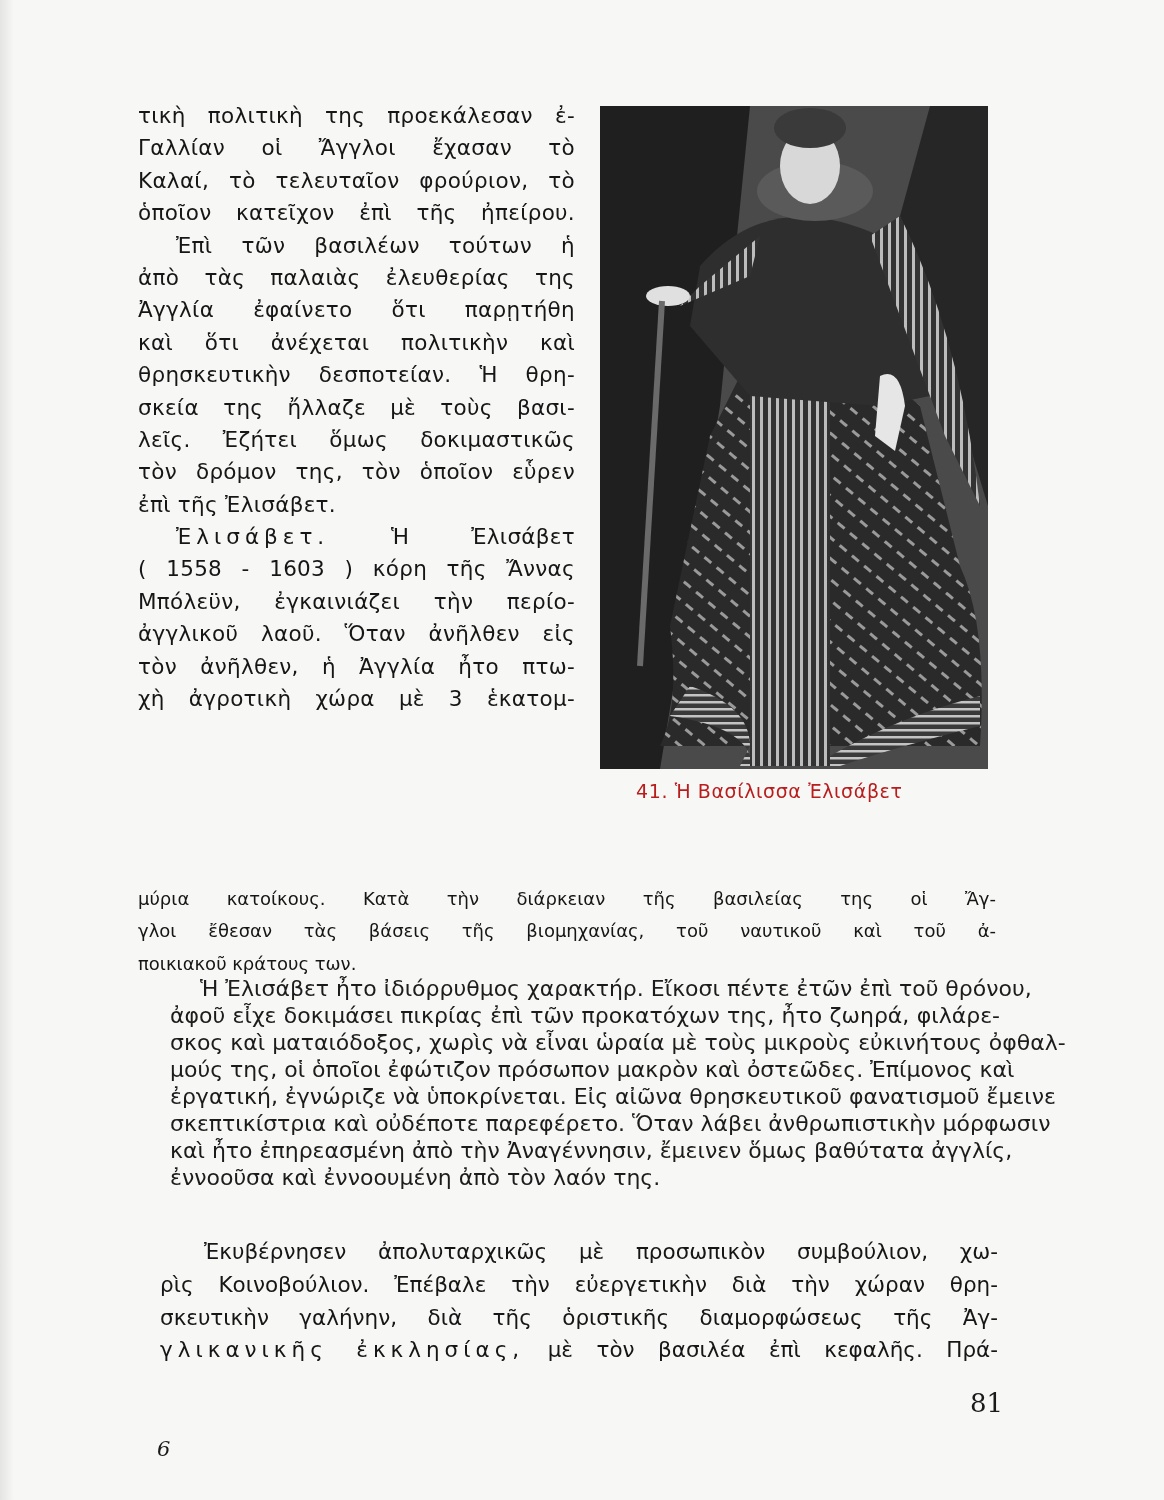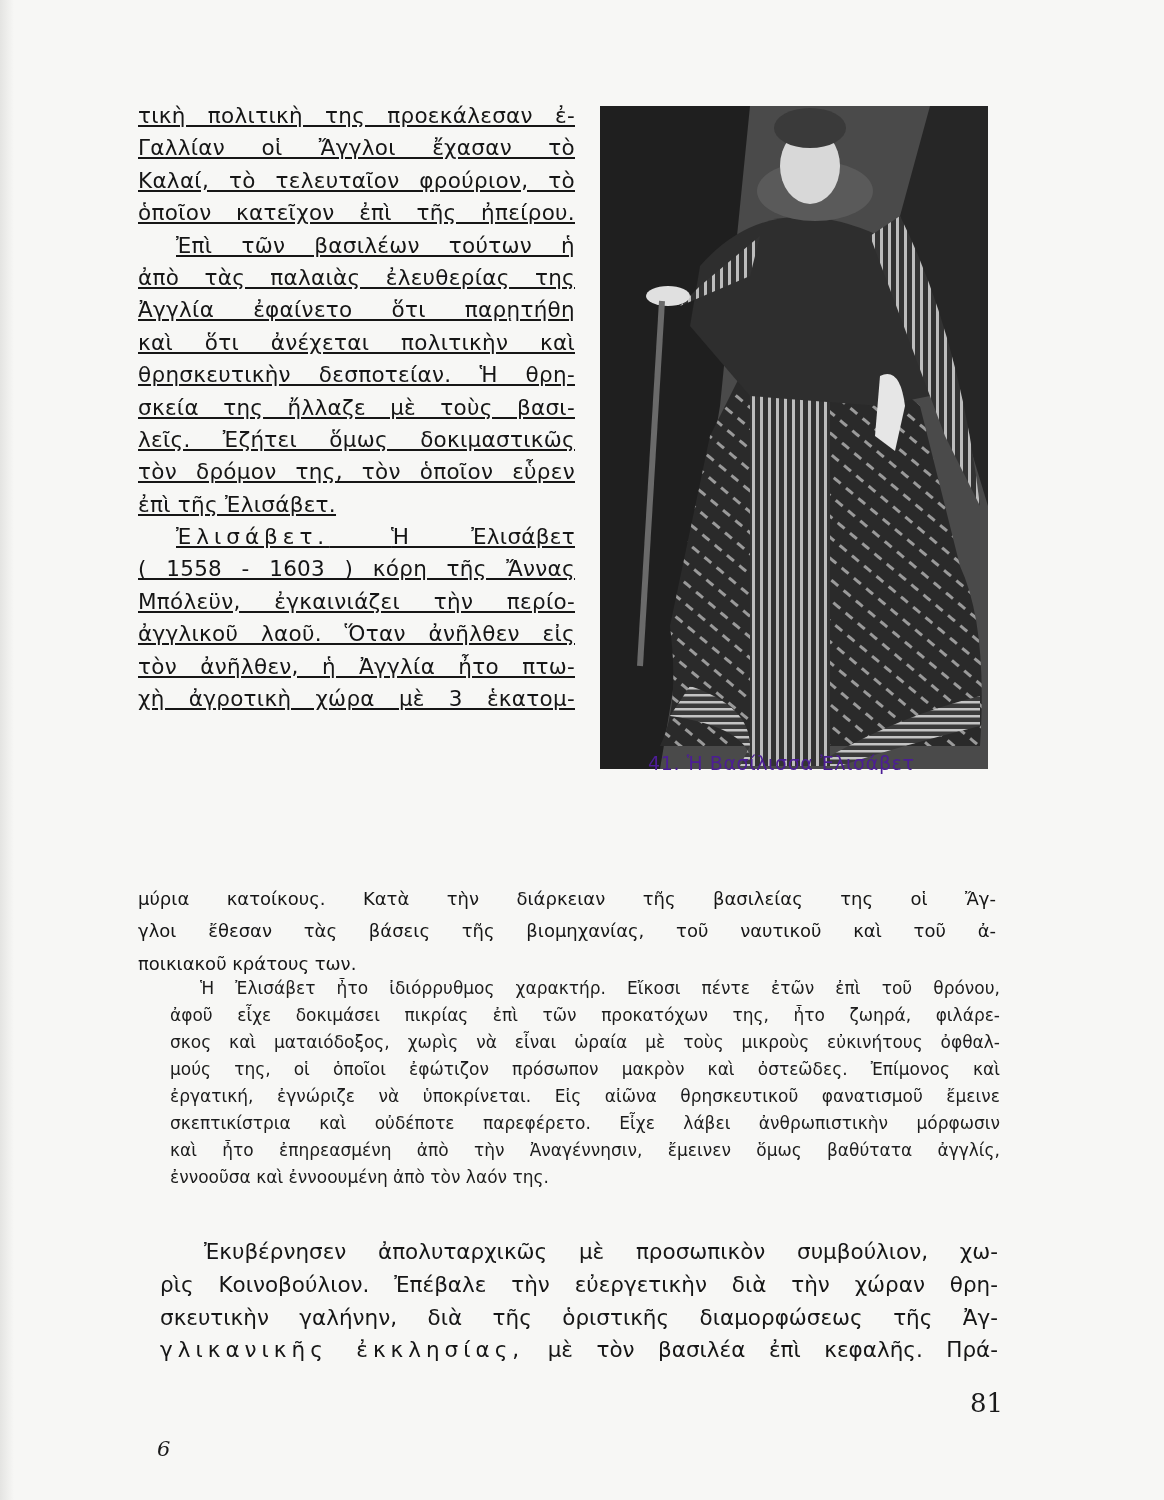--- a/index.html
+++ b/index.html
@@ -25,21 +25,20 @@
       line-height: 32.4px;
       text-align: justify;
       letter-spacing: 0.3px;
     }
     .col-text .line {
       display: block;
       text-align: justify;
       text-align-last: justify;
       white-space: nowrap;
       height: 32.4px;
-      text-decoration: underline;
     }
     .col-text .line.last { text-align-last: left; }
     .col-text .line.indent { padding-left: 38px; }
     .spaced { letter-spacing: 5px; }
 
     .wide-text {
       position: absolute;
       left: 138px; top: 835px;
       width: 858px;
       font-size: 18px;
@@ -55,33 +54,32 @@
     .figure {
       position: absolute;
       left: 600px; top: 106px;
       width: 388px; height: 663px;
       background: #3a3a3a;
       overflow: hidden;
     }
     .figure svg { display: block; }
     .caption {
       position: absolute;
-      left: 636px; top: 752px;
+      left: 636px; top: 780px;
       font-size: 19px;
       letter-spacing: 0.6px;
-      color: #4c1d95;
+      color: #b91c1c;
       white-space: nowrap;
-      margin-left: 12px;
     }
 
     .note {
       position: absolute;
       left: 170px; top: 975px;
       width: 830px;
-      font-size: 17px;
+      font-size: 22px;
       line-height: 27px;
       color: #1c1c1c;
     }
     .note .line {
       display: block; height: 27px;
       text-align: justify; text-align-last: justify; white-space: nowrap;
     }
     .note .line.first { padding-left: 30px; }
     .note .line.last { text-align-last: left; }
 
@@ -189,21 +187,21 @@
   <span class="line">γλοι ἔθεσαν τὰς βάσεις τῆς βιομηχανίας, τοῦ ναυτικοῦ καὶ τοῦ ἀ-</span>
   <span class="line last">ποικιακοῦ κράτους των.</span>
 </div>
 
 <div class="note">
   <span class="line first">Ἡ Ἐλισάβετ ἦτο ἰδιόρρυθμος χαρακτήρ. Εἴκοσι πέντε ἐτῶν ἐπὶ τοῦ θρόνου,</span>
   <span class="line">ἀφοῦ εἶχε δοκιμάσει πικρίας ἐπὶ τῶν προκατόχων της, ἦτο ζωηρά, φιλάρε-</span>
   <span class="line">σκος καὶ ματαιόδοξος, χωρὶς νὰ εἶναι ὡραία μὲ τοὺς μικροὺς εὐκινήτους ὀφθαλ-</span>
   <span class="line">μούς της, οἱ ὁποῖοι ἐφώτιζον πρόσωπον μακρὸν καὶ ὀστεῶδες. Ἐπίμονος καὶ</span>
   <span class="line">ἐργατική, ἐγνώριζε νὰ ὑποκρίνεται. Εἰς αἰῶνα θρησκευτικοῦ φανατισμοῦ ἔμεινε</span>
-  <span class="line">σκεπτικίστρια καὶ οὐδέποτε παρεφέρετο. Εἶχε λάβει ἀνθρωπιστικὴν μόρφωσιν</span>
+  <span class="line">σκεπτικίστρια καὶ οὐδέποτε παρεφέρετο. Ὅταν λάβει ἀνθρωπιστικὴν μόρφωσιν</span>
   <span class="line">καὶ ἦτο ἐπηρεασμένη ἀπὸ τὴν Ἀναγέννησιν, ἔμεινεν ὅμως βαθύτατα ἀγγλίς,</span>
   <span class="line last">ἐννοοῦσα καὶ ἐννοουμένη ἀπὸ τὸν λαόν της.</span>
 </div>
 
 <div class="body2">
   <span class="line first">Ἐκυβέρνησεν ἀπολυταρχικῶς μὲ προσωπικὸν συμβούλιον, χω-</span>
   <span class="line">ρὶς Κοινοβούλιον. Ἐπέβαλε τὴν εὐεργετικὴν διὰ τὴν χώραν θρη-</span>
   <span class="line">σκευτικὴν γαλήνην, διὰ τῆς ὁριστικῆς διαμορφώσεως τῆς Ἀγ-</span>
   <span class="line">
     <span class="spaced">γλικανικῆς ἐκκλησίας,</span>

